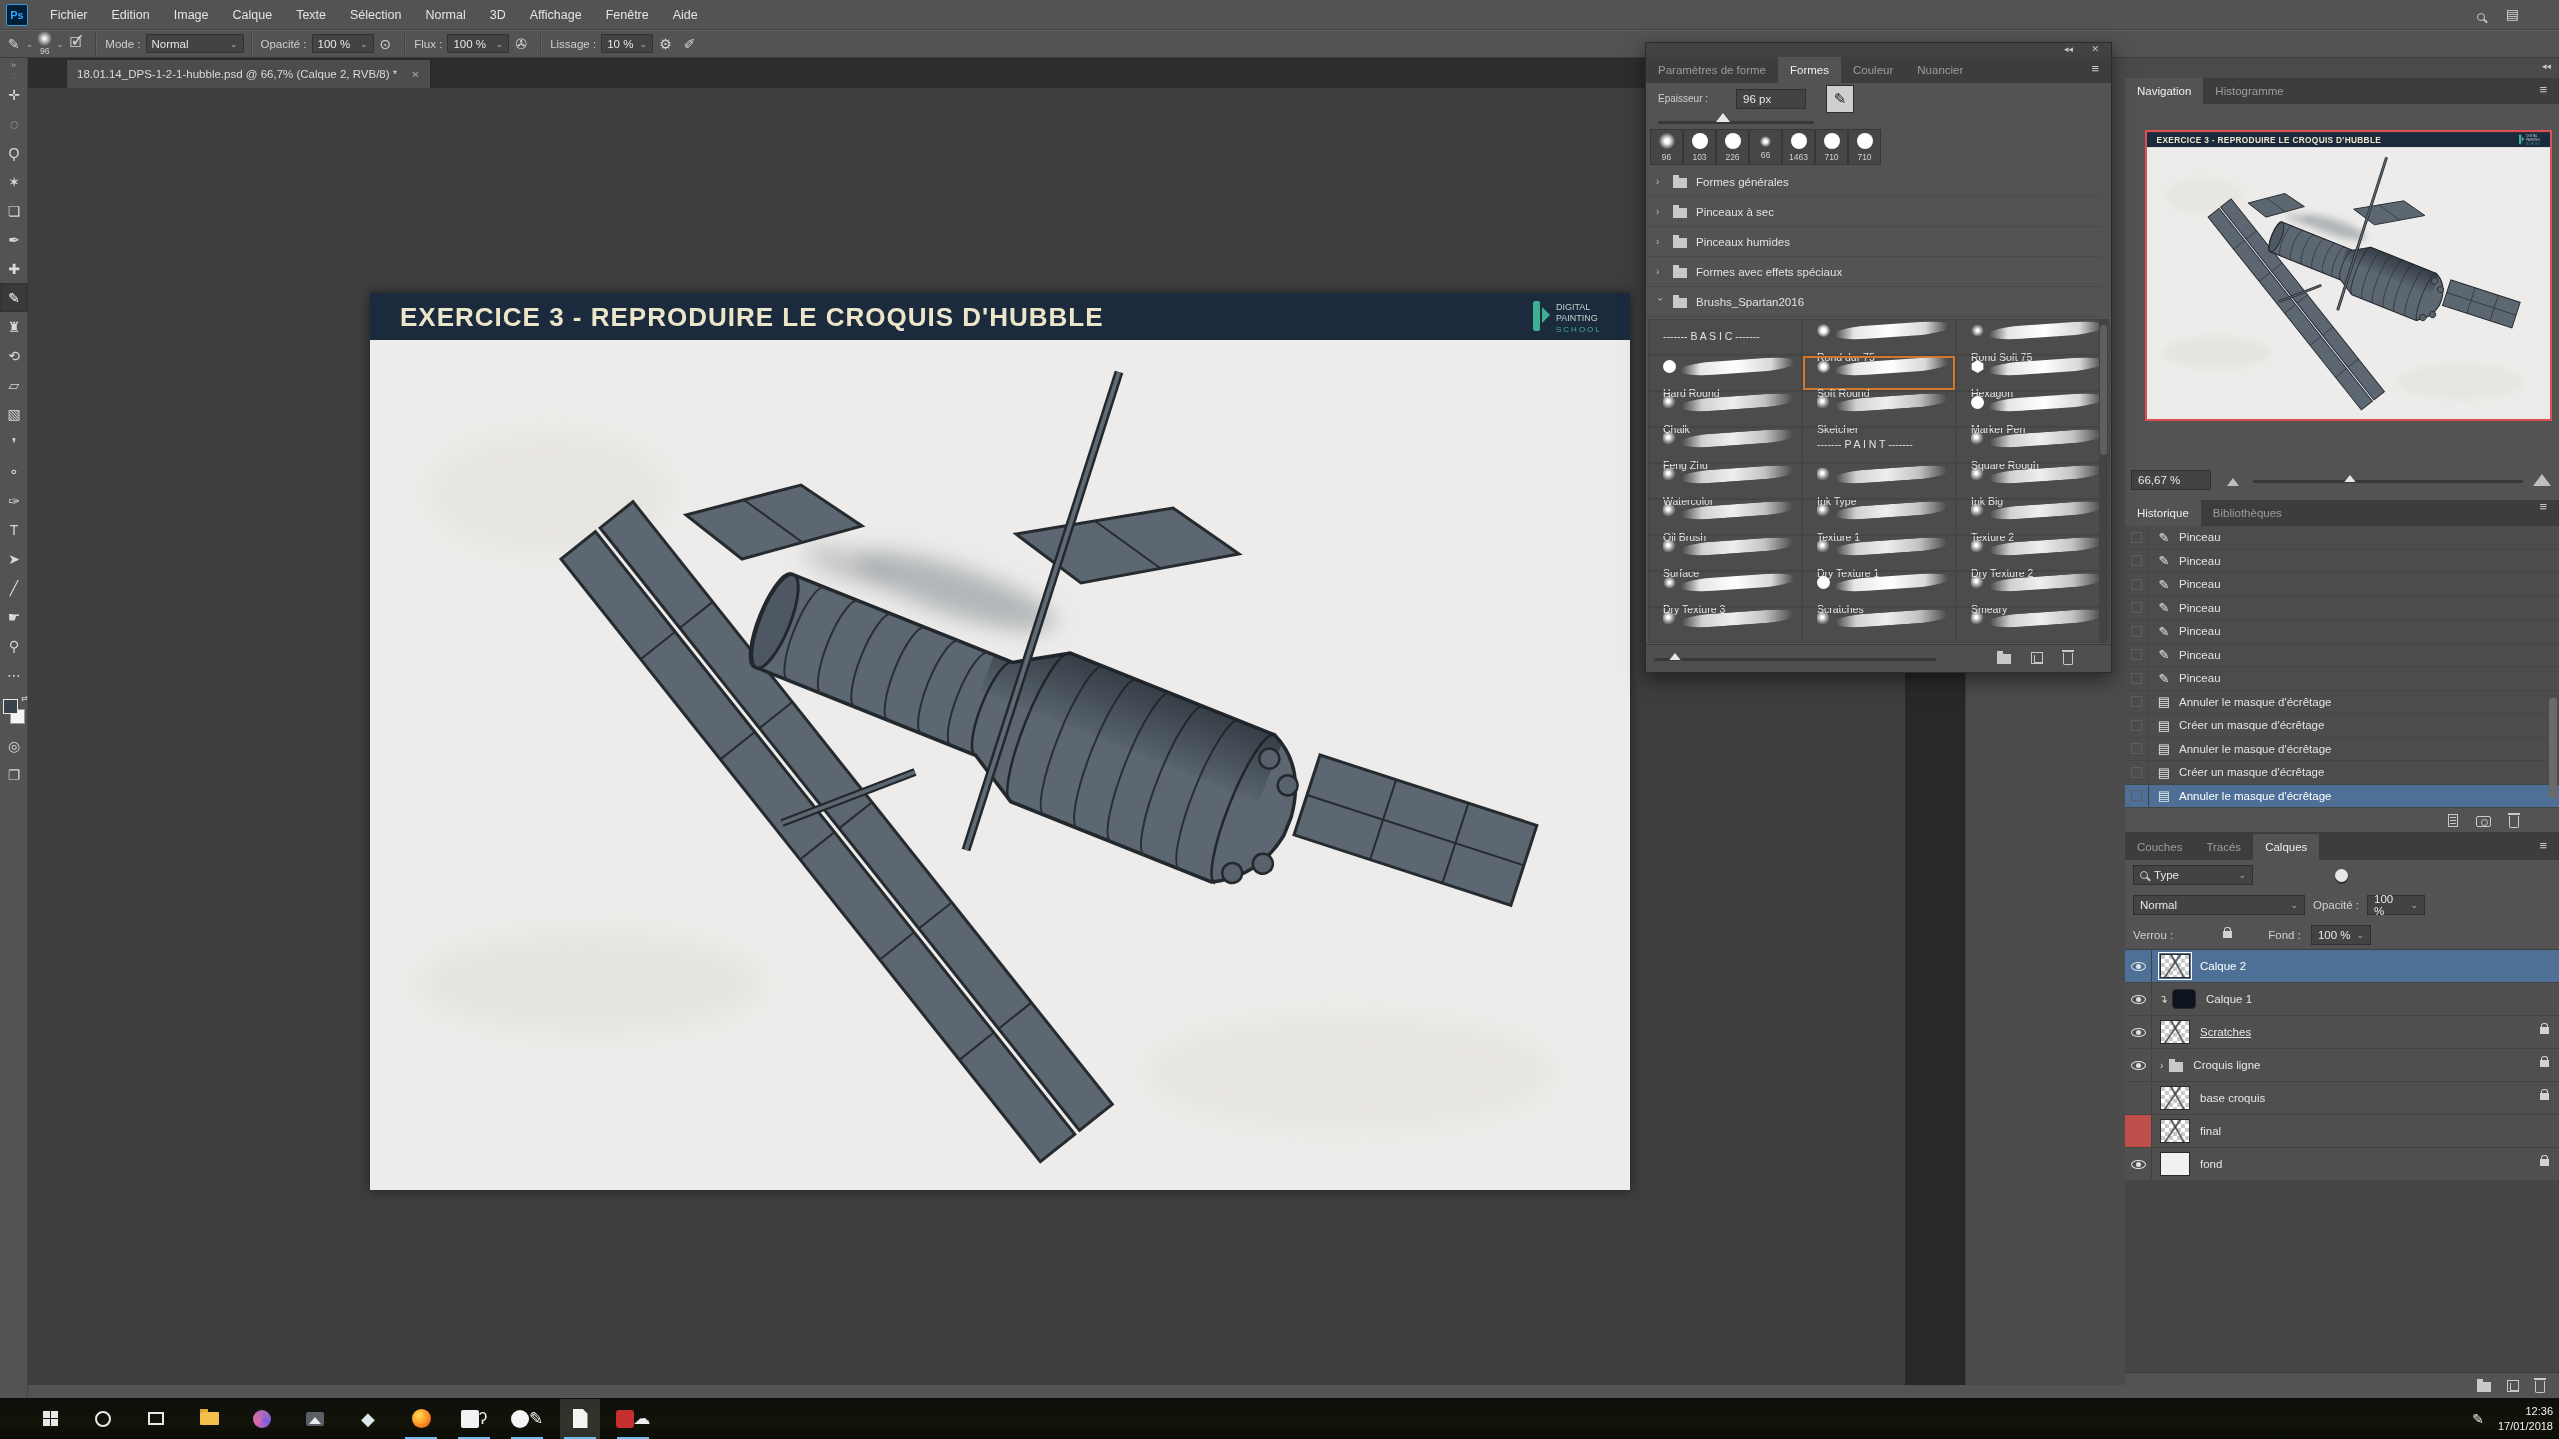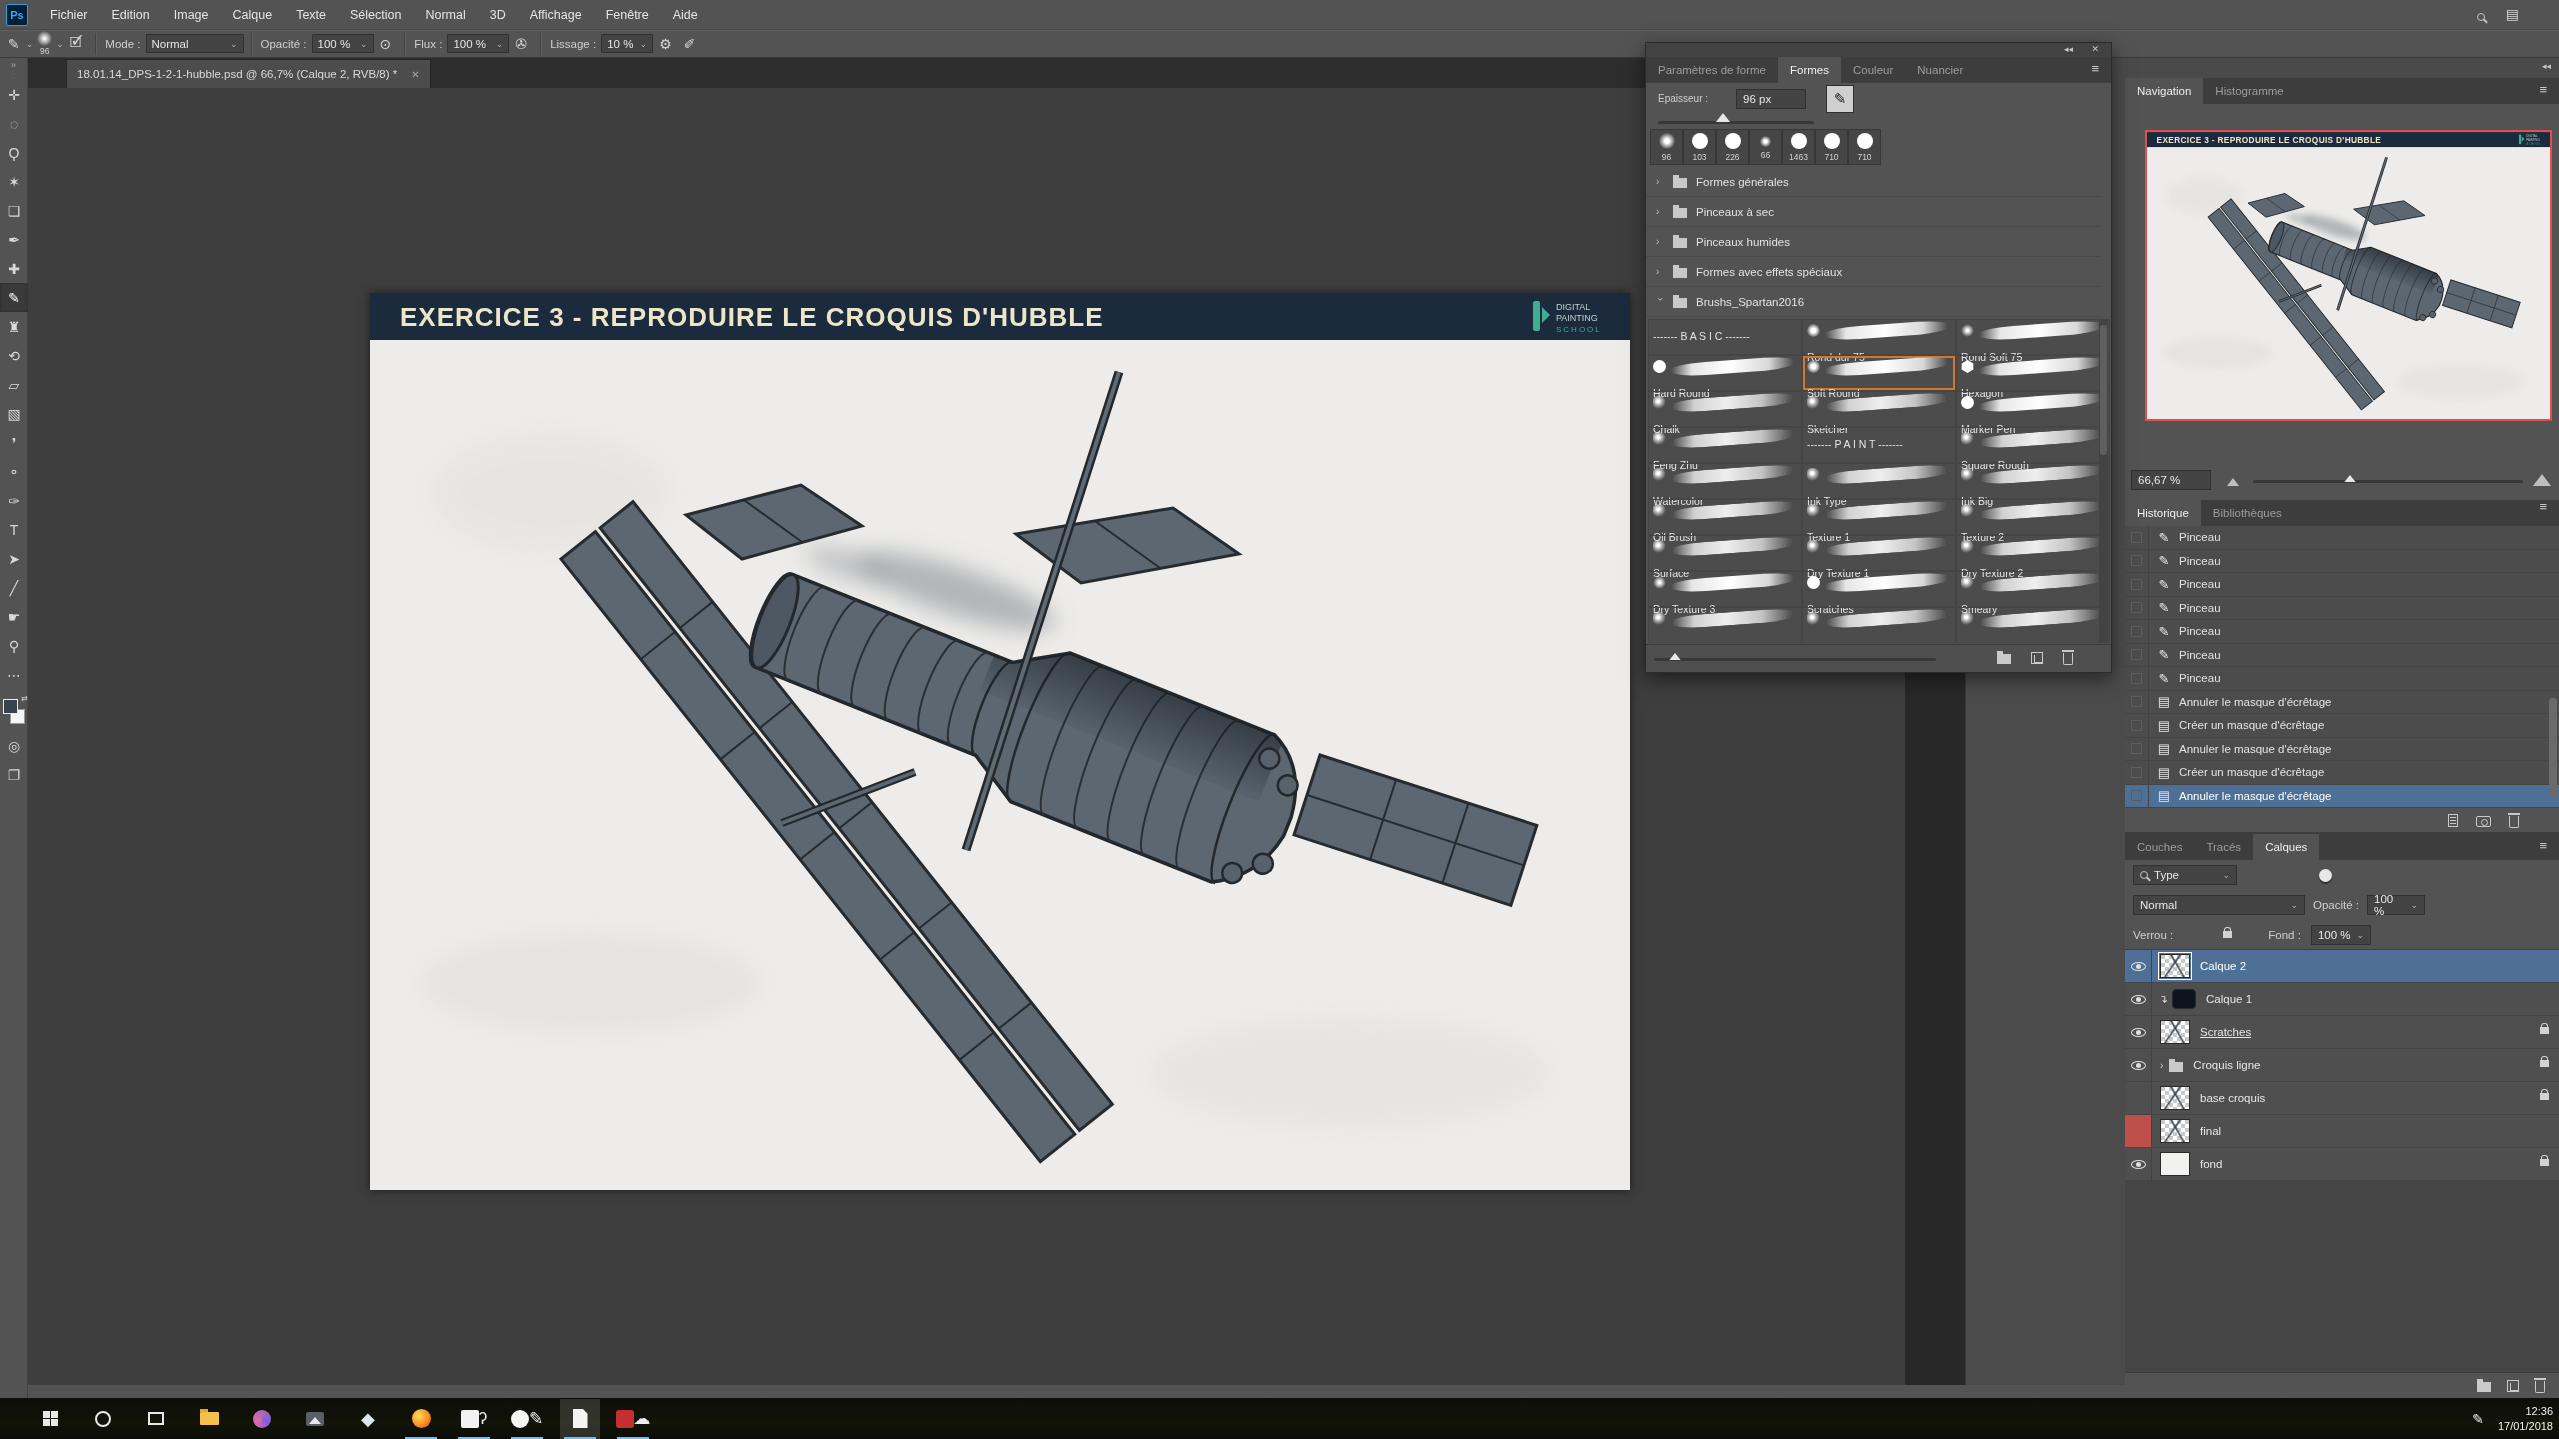--- a/index.html
+++ b/index.html
@@ -96,21 +96,21 @@
   .rb{width:33px;height:36px;background:#464646;border:1px solid #373737;display:flex;flex-direction:column;align-items:center;justify-content:flex-start;padding-top:3px}
   .rb .circ{width:16px;height:16px;border-radius:50%;background:#fff}
   .rb.soft .circ{background:radial-gradient(circle,#fff 20%,rgba(255,255,255,0) 75%)}
   .rb.sm .circ{width:11px;height:11px;margin-top:3px}
   .rb .rnum{font-size:8.5px;color:#d0d0d0;margin-top:3px}
   #folders{position:absolute;left:0;top:124px;width:455px}
   .frow{height:30px;display:flex;align-items:center;gap:9px;padding-left:10px;border-bottom:1px solid #4a4a4a;font-size:11.5px;color:#e2e2e2}
   .frow .chev{color:#bdbdbd;font-size:10px;width:8px;display:inline-block}
   .frow.open .chev{transform:rotate(90deg)}
   #grid{position:absolute;left:2px;top:276px;width:462px;height:324px;display:flex;flex-wrap:wrap;overflow:hidden;background:#4c4c4c}
-  .cell{width:154px;height:36px;border:1px solid #454545;padding:2px 4px 0 4px;position:relative}
+  .cell{width:154px;height:36px;border:1px solid #454545;padding:2px 4px 0 14px;position:relative}
   .cell .art{display:flex;align-items:center;gap:3px;height:17px}
   .cell .tip{width:13px;height:13px;border-radius:50%;background:#fff;flex:none}
   .cell.t-soft .tip{background:radial-gradient(circle,#fff 25%,rgba(255,255,255,0) 78%)}
   .cell.t-softer .tip{background:radial-gradient(circle,#fff 12%,rgba(255,255,255,0) 70%)}
   .cell.t-hex .tip{border-radius:0;clip-path:polygon(50% 0,95% 27%,95% 73%,50% 100%,5% 73%,5% 27%)}
   .cell.t-tex .tip{background:radial-gradient(circle at 40% 40%,#fff 12%,rgba(255,255,255,.55) 35%,rgba(255,255,255,0) 70%);border-radius:40% 60% 55% 45%}
   .cell .stroke{height:13px;flex:1;border-radius:50% 45% 55% 50%/90% 80% 95% 85%;transform:rotate(-4deg);
     background:linear-gradient(95deg,rgba(255,255,255,0) 2%,#e6e6e6 18%,#fff 48%,#d8d8d8 78%,rgba(255,255,255,0) 97%)}
   .cell.t-tex .stroke{opacity:.92;background:linear-gradient(95deg,rgba(255,255,255,0) 3%,#ddd 20%,#fdfdfd 45%,#cfcfcf 72%,rgba(255,255,255,0) 96%),repeating-linear-gradient(100deg,rgba(90,90,90,.25) 0 2px,rgba(255,255,255,0) 2px 5px)}
   .cell .bname{display:block;font-size:10.5px;color:#e3e3e3;margin-top:12px;white-space:nowrap;overflow:hidden}
@@ -145,21 +145,21 @@
   .hrow{height:23.5px;display:flex;align-items:center;border-bottom:1px solid #454545;font-size:11.5px;color:#e3e3e3}
   .hrow .slot{width:24px;height:100%;border-right:1px solid #424242;flex:none;display:flex;align-items:center;justify-content:center}
   .hrow .slot i{width:11px;height:11px;border:1px solid #5d5d5d;display:block}
   .hrow .hicon{width:30px;text-align:center;color:#e8e8e8;font-size:13px;flex:none}
   .hrow.selected{background:#4e7097;color:#fff}
   #hist-foot{height:24px;display:flex;justify-content:flex-end;align-items:center;gap:18px;padding-right:40px;background:#535353}
   #hist-scroll{position:absolute;right:2px;width:8px;height:100px;background:#6a6a6a;border-radius:3px}
 
   
   #lay-filter{height:30px;display:flex;align-items:center;padding-left:8px;background:#535353}
-  #lay-filter .field{width:104px}
+  #lay-filter .field{width:120px}
   .lficons{display:flex;gap:13px;margin-left:14px;color:#d6d6d6;font-size:12.5px;align-items:center}
   #lf-toggle{width:13px;height:13px;border-radius:50%;background:#e8e8e8;margin-left:16px;box-shadow:0 2px 0 #2f2f2f}
   #lay-blend{height:30px;display:flex;align-items:center;padding-left:8px;gap:8px;background:#535353}
   #lay-blend .field.blend{width:172px}
   #lay-blend .field.num{width:58px}
   .dimlabel{color:#cfcfcf;font-size:11.5px}
   #lay-lock{height:30px;display:flex;align-items:center;padding-left:8px;gap:10px;background:#535353;border-bottom:1px solid #3d3d3d}
   #lay-lock .lkicon{color:#d8d8d8;font-size:12px}
   #lay-list{background:#4f4f4f}
   .lrow{height:33px;display:flex;align-items:center;border-bottom:1px solid #444;position:relative;font-size:11.5px;color:#e6e6e6}

